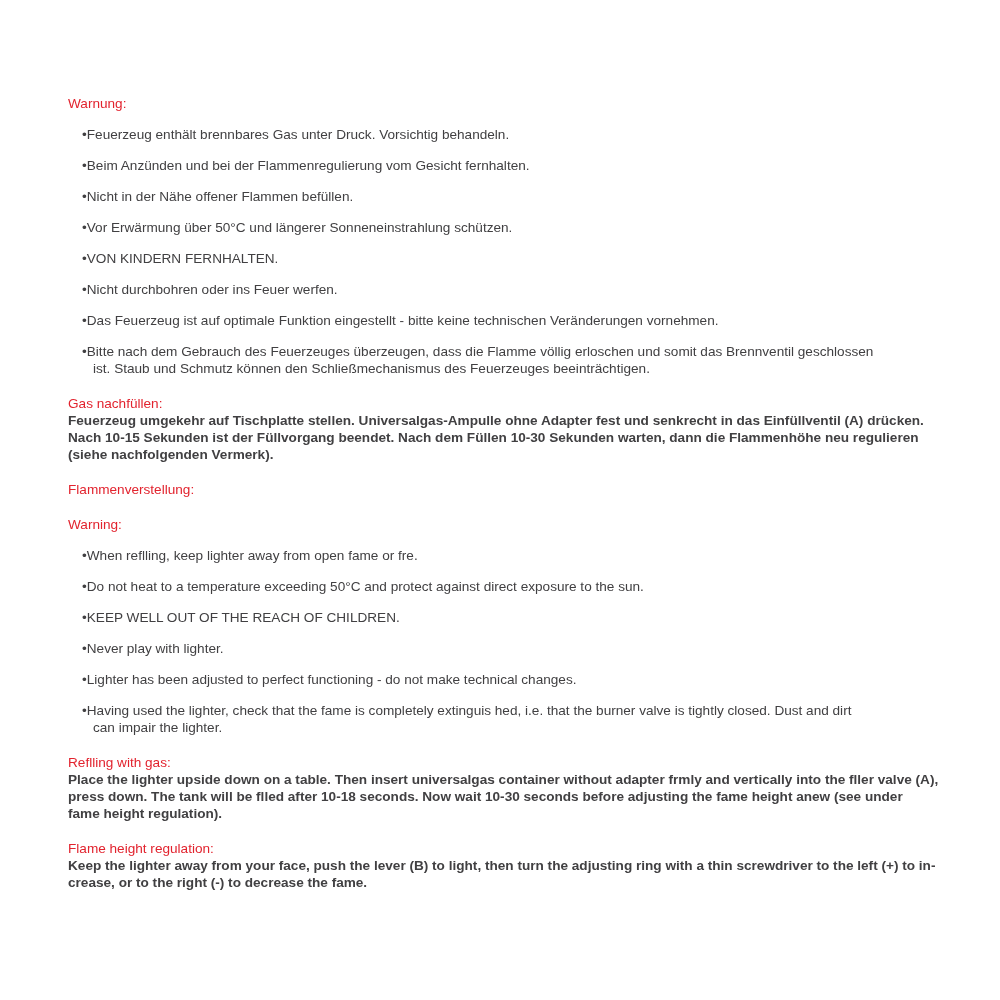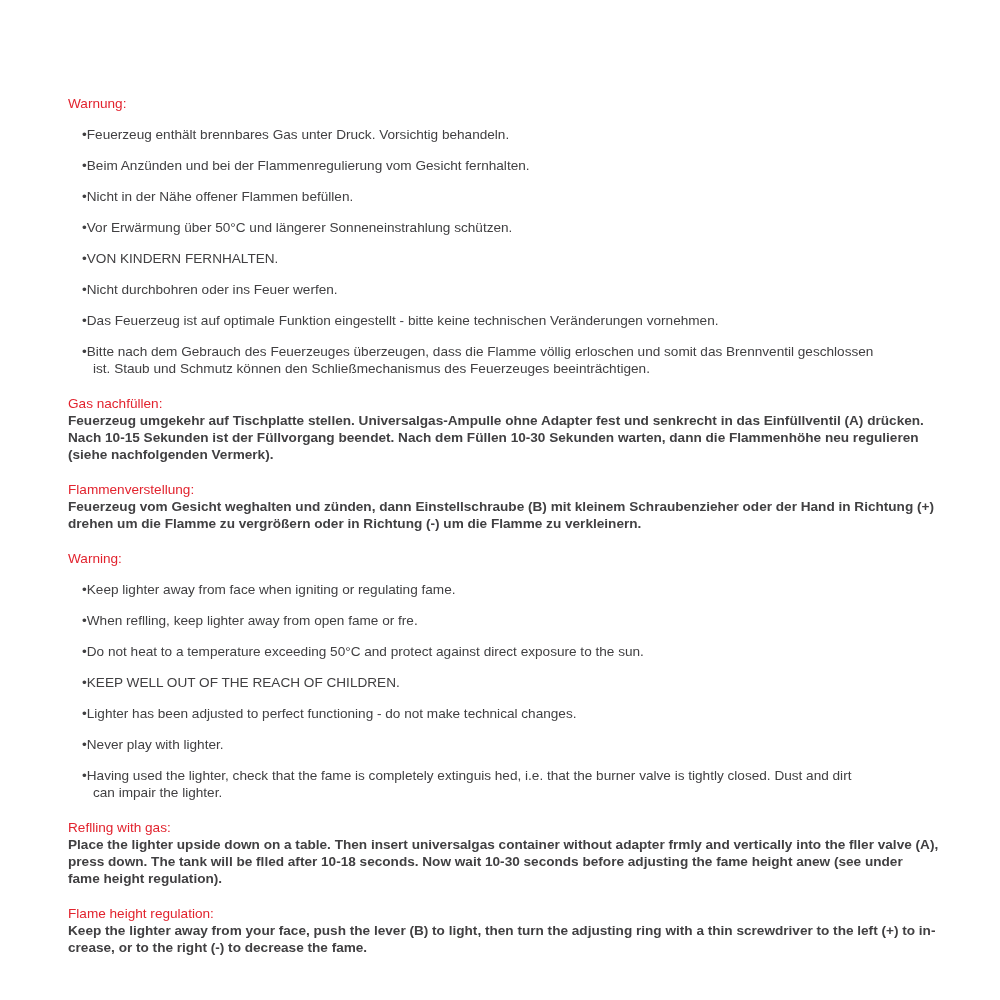--- a/index.html
+++ b/index.html
@@ -65,33 +65,30 @@
 
   <div class="section">
     <h2 class="section-heading">Gas nachfüllen:</h2>
     <div class="paragraph">Feuerzeug umgekehr auf Tischplatte stellen. Universalgas-Ampulle ohne Adapter fest und senkrecht in das Einfüllventil (A) drücken.
 Nach 10-15 Sekunden ist der Füllvorgang beendet. Nach dem Füllen 10-30 Sekunden warten, dann die Flammenhöhe neu regulieren
 (siehe nachfolgenden Vermerk).</div>
   </div>
 
   <div class="section">
     <h2 class="section-heading">Flammenverstellung:</h2>
-    <div class="paragraph">Feuerzeug vom Gesicht weghalten und zünden, dann Einstellschraube (B) mit kleinem Schraubenzieher oder der Hand in Richtung (+)
-drehen um die Flamme zu vergrößern oder in Richtung (-) um die Flamme zu verkleinern.</div>
   </div>
 
   <div class="section">
     <h2 class="section-heading">Warning:</h2>
     <div class="bullet-list">
-      <div class="bullet">Keep lighter away from face when igniting or regulating fame.</div>
       <div class="bullet">When reflling, keep lighter away from open fame or fre.</div>
       <div class="bullet">Do not heat to a temperature exceeding 50°C and protect against direct exposure to the sun.</div>
       <div class="bullet">KEEP WELL OUT OF THE REACH OF CHILDREN.</div>
+      <div class="bullet">Never play with lighter.</div>
       <div class="bullet">Lighter has been adjusted to perfect functioning - do not make technical changes.</div>
-      <div class="bullet">Never play with lighter.</div>
       <div class="bullet">Having used the lighter, check that the fame is completely extinguis hed, i.e. that the burner valve is tightly closed. Dust and dirt
 can impair the lighter.</div>
     </div>
   </div>
 
   <div class="section">
     <h2 class="section-heading">Reflling with gas:</h2>
     <div class="paragraph">Place the lighter upside down on a table. Then insert universalgas container without adapter frmly and vertically into the fller valve (A),
 press down. The tank will be flled after 10-18 seconds. Now wait 10-30 seconds before adjusting the fame height anew (see under
 fame height regulation).</div>

